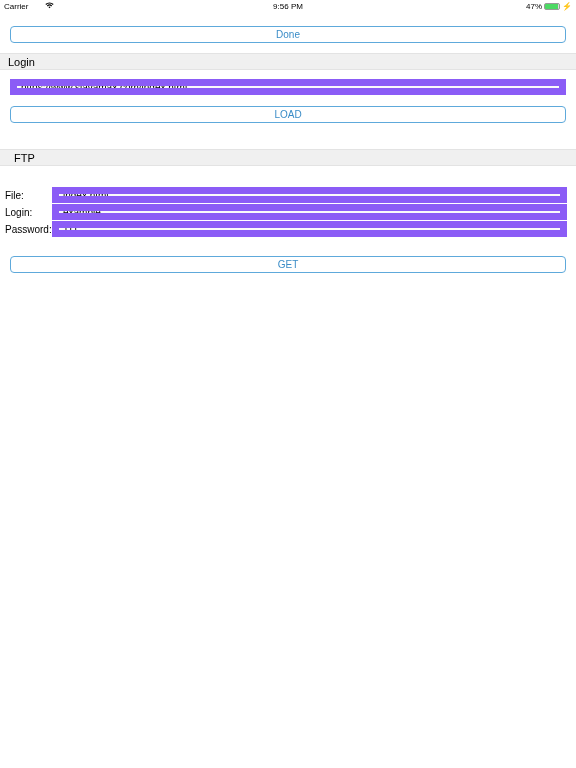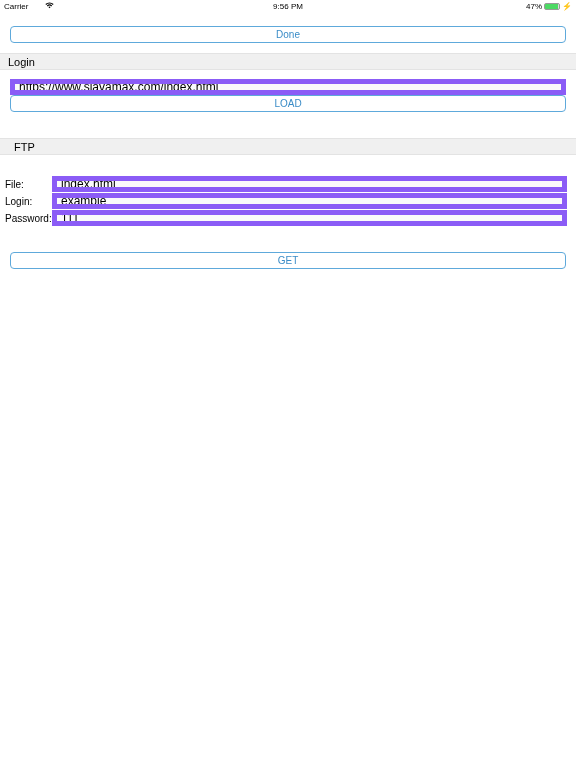--- a/index.html
+++ b/index.html
@@ -60,30 +60,30 @@
       font-size: 11px;
       margin-top: 10px;
       color: #000;
     }
     .section-header.ftp { margin-top: 26px; padding-left: 14px; }
     .gap-below-header { height: 9px; }
     .gap-below-ftp { height: 21px; }
     .text-input {
       width: 100%;
       height: 16px;
-      border: 5px solid #8b5cf6;
+      border: 7px solid #8b5cf6;
       background: #fafafa;
-      font-size: 12px;
+      font-size: 10px;
       padding: 0 4px;
       color: #000;
       border-radius: 0;
       outline: none;
     }
-    .load-row { }
-    .get-row  { margin-top: 11px; }
+    .load-row { margin-top: 11px; }
+    .get-row  { margin-top: 4px; }
     .form-area { padding: 0 5px 14px 5px; }
     .form-row {
       display: flex;
       align-items: center;
       margin-bottom: 1px;
     }
     .form-label {
       width: 47px;
       font-size: 10px;
       color: #000;

